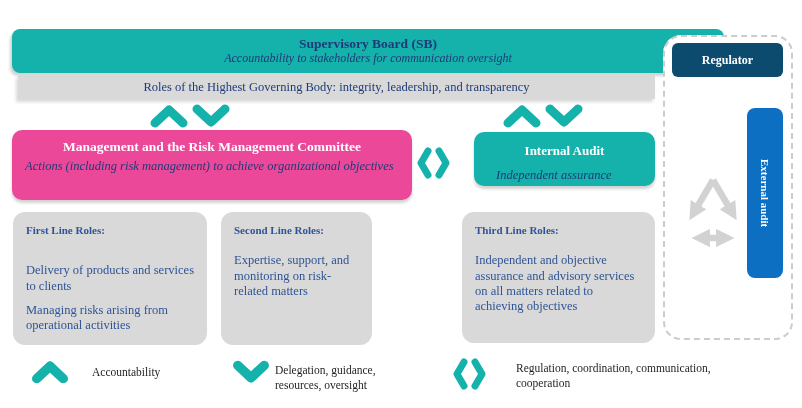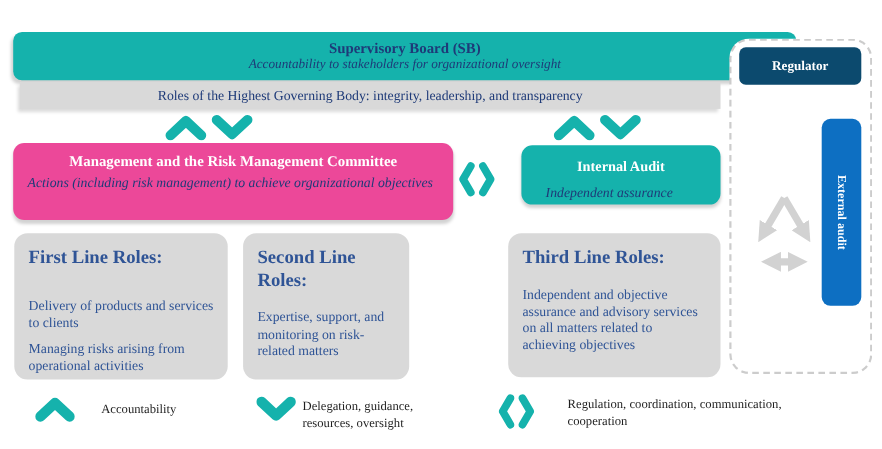--- a/index.html
+++ b/index.html
@@ -42,21 +42,21 @@
   .ia-sub{color:#1e3a78;font-style:italic;font-size:12.5px;margin:9px 0 0 22px;text-align:left;}
   .mid-diamond{position:absolute;left:417px;top:147px;display:flex;gap:3px;}
   
   .role-box{
     position:absolute;top:212px;height:133px;background:#d9d9d9;border-radius:12px;
     box-sizing:border-box;padding:12px 12px 0 13px;color:#2f5496;font-size:12.5px;line-height:1.22;
   }
   .rb1{left:13px;width:194px;}
   .rb2{left:221px;width:151px;}
   .rb3{left:462px;width:193px;height:131px;}
-  .role-heading{font-weight:bold;font-size:17px;}
+  .role-heading{font-weight:bold;font-size:11px;}
   .gap-lg{margin-top:26px;}
   .gap-md{margin-top:16px;}
   .gap-sm{margin-top:9px;}
   
   .ext-container{
     position:absolute;left:663px;top:35px;width:130px;height:305px;
     border:2px dashed #cccccc;border-radius:18px;box-sizing:border-box;background:#ffffff;
   }
   .regulator-box{
     position:absolute;left:672px;top:43px;width:111px;height:34px;
@@ -84,21 +84,21 @@
   .diamond{display:flex;gap:3px;}
   svg{display:block;}
 </style>
 </head>
 <body>
 
 <div class="canvas">
 
   <div class="sb-banner">
     <div class="sb-title">Supervisory Board (SB)</div>
-    <div class="sb-sub">Accountability to stakeholders for organizational oversight</div>
+    <div class="sb-sub">Accountability to stakeholders for communication oversight</div>
   </div>
 
   <div class="gov-bar">
     <span class="gov-text">Roles of the Highest Governing Body: integrity, leadership, and transparency</span>
   </div>
 
   <div class="chev-pair pair-left">
     <span>
       <svg width="38" height="24" viewBox="0 0 38 24">
           <path d="M5 19 L19 6 L33 19" fill="none" stroke="#15b2ac" stroke-width="9" stroke-linecap="round" stroke-linejoin="round"></path>

